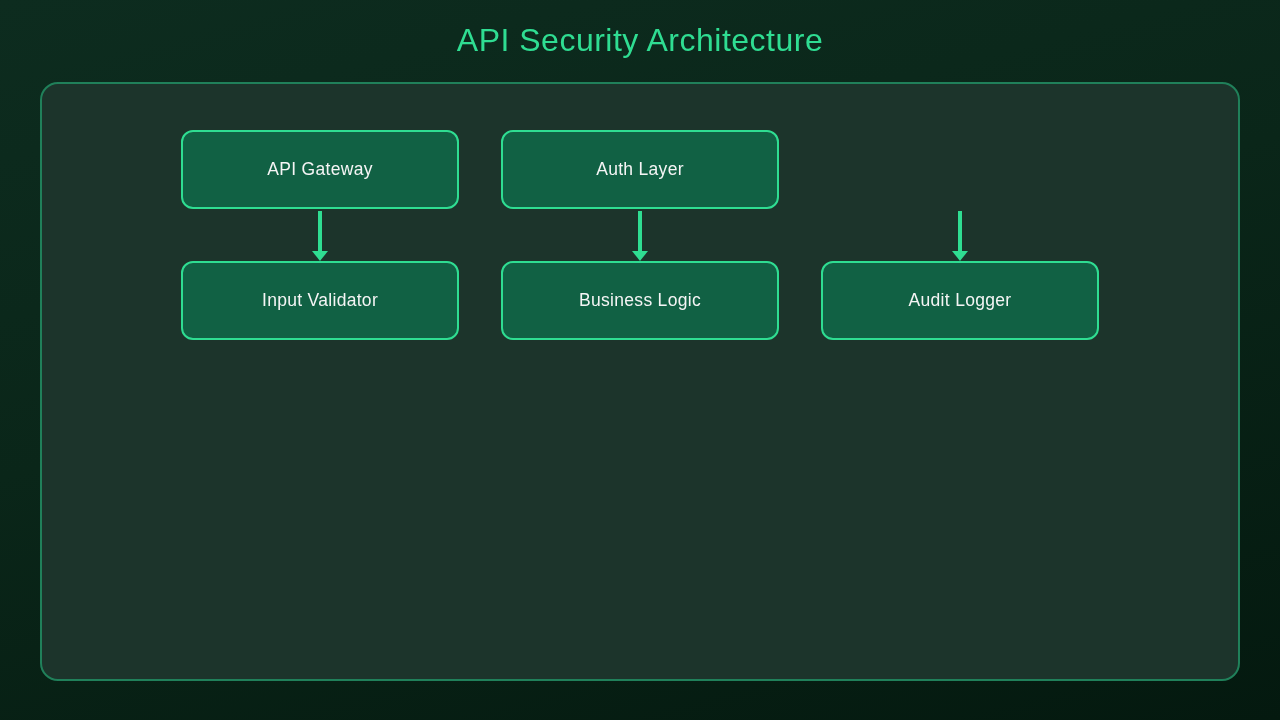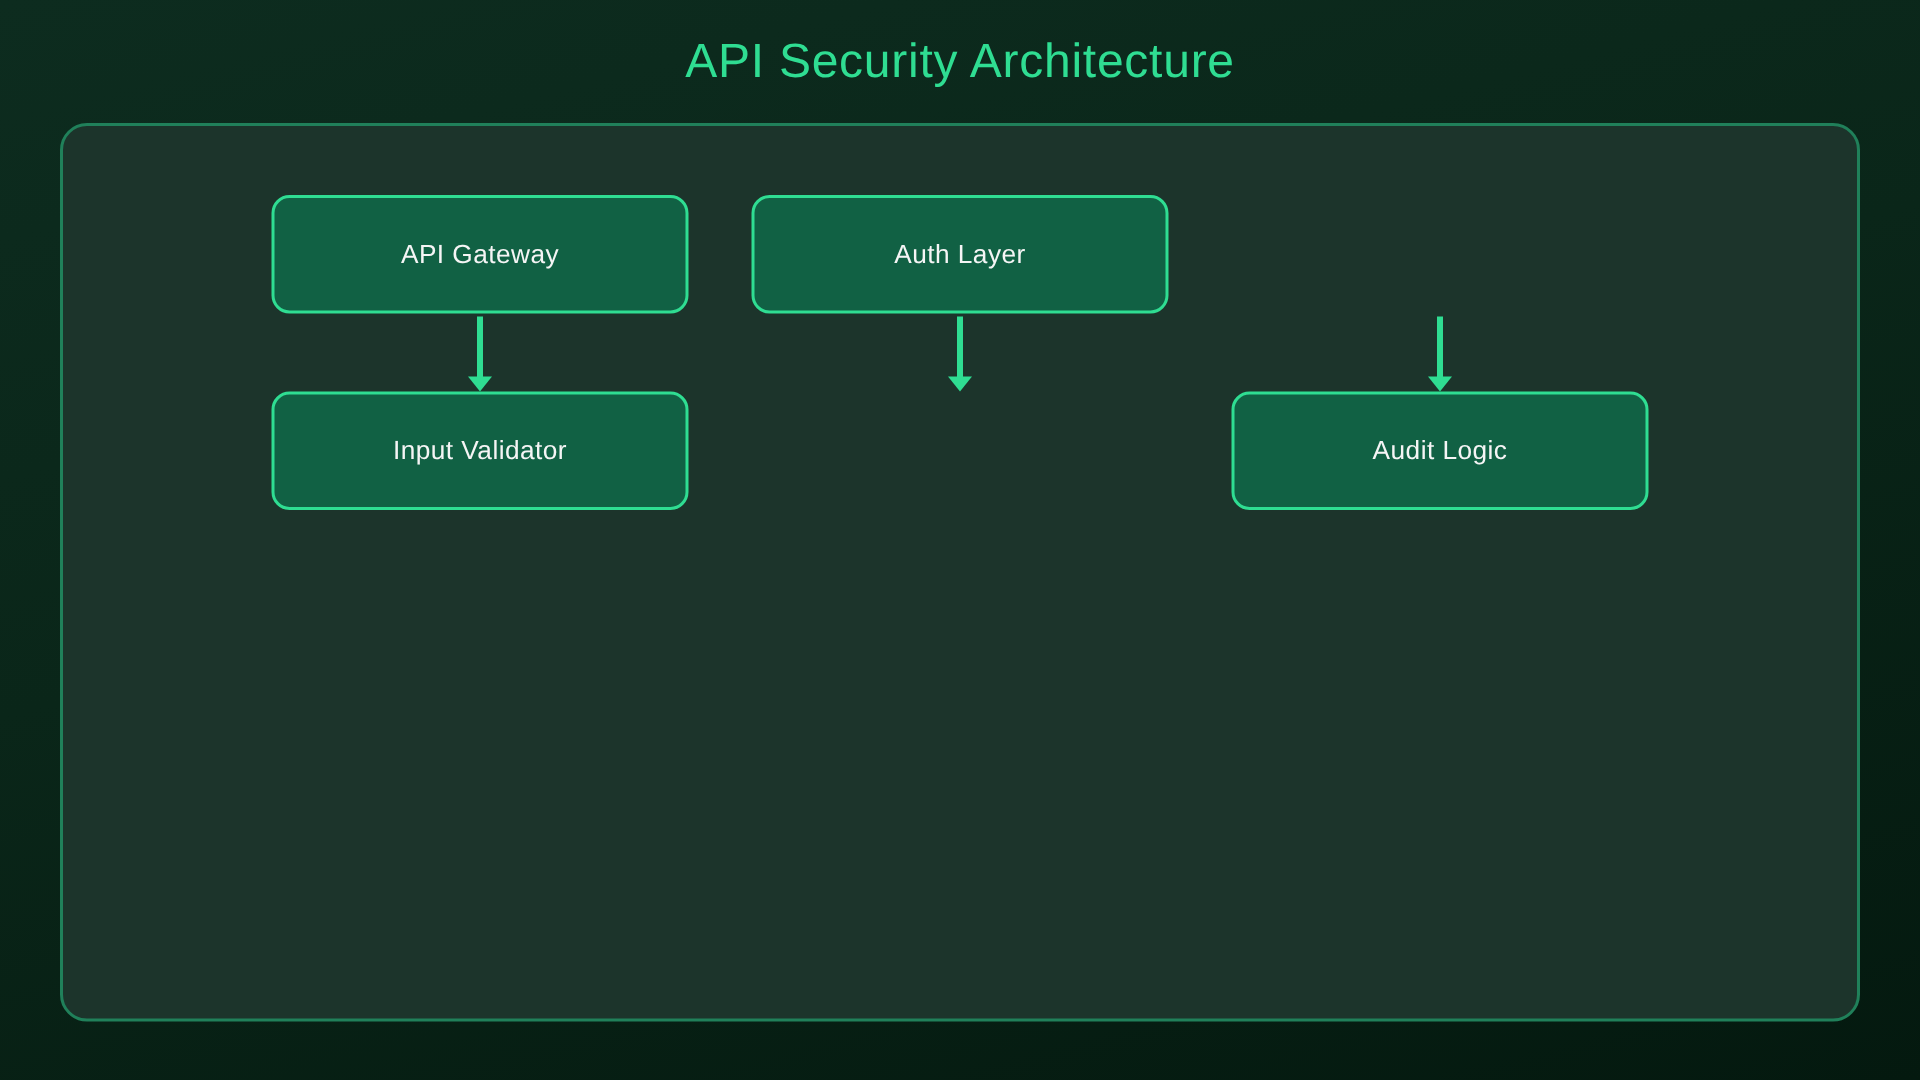--- a/index.html
+++ b/index.html
@@ -104,23 +104,26 @@
 
   <div class="node n1">
     <span class="node-label">Auth Layer</span>
   </div>
 
 
   <div class="node n3">
     <span class="node-label">Input Validator</span>
   </div>
 
+  <div class="node n4">
+    <span class="node-label">Business Logic</span>
+  </div>
 
   <div class="node n5">
-    <span class="node-label">Audit Logic</span>
+    <span class="node-label">Audit Logger</span>
   </div>
 
   <div class="edge e0">
     <div class="stem"></div>
     <div class="head"></div>
   </div>
 
   <div class="edge e1">
     <div class="stem"></div>
     <div class="head"></div>

